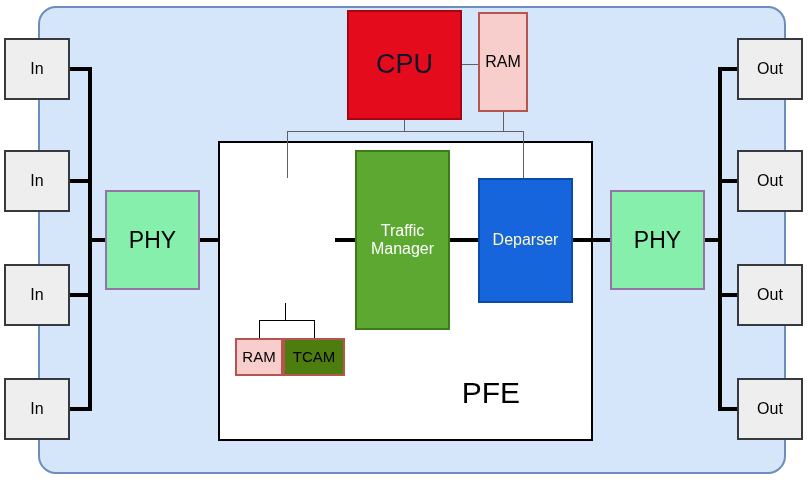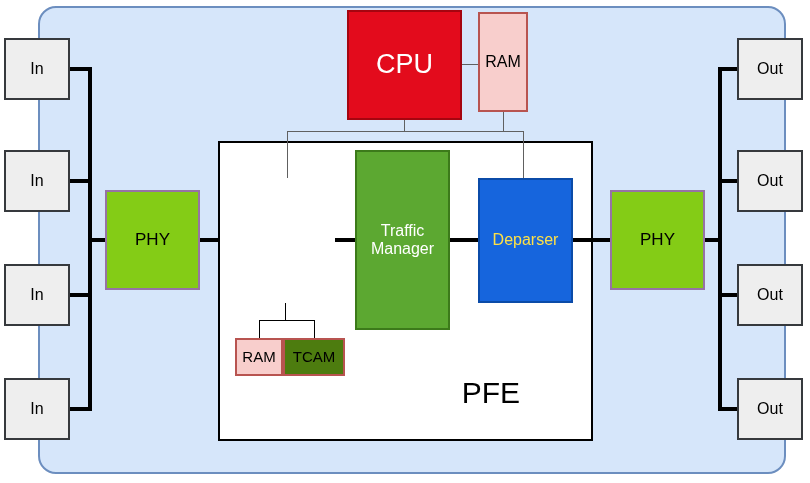--- a/index.html
+++ b/index.html
@@ -11,42 +11,42 @@
         background:#d6e6fa;border:2px solid #6c8ebf;border-radius:18px;z-index:0;}
 
   
   .blk{position:absolute;box-sizing:border-box;display:flex;align-items:center;justify-content:center;
        text-align:center;z-index:3;line-height:1.15;}
 
   .port{width:66px;height:62px;background:#eeeeee;border:2px solid #36393d;font-size:16px;color:#000;}
   .in1{left:4px;top:38px;}  .in2{left:4px;top:150px;}  .in3{left:4px;top:264px;}  .in4{left:4px;top:378px;}
   .out1{left:737px;top:38px;}.out2{left:737px;top:150px;}.out3{left:737px;top:264px;}.out4{left:737px;top:378px;}
 
-  .phy{width:95px;height:100px;background:#84cc16;border:2px solid #9673a6;font-size:17px;color:#000;}
+  .phy{width:95px;height:100px;background:#86efac;border:2px solid #9673a6;font-size:23px;color:#000;}
   .phyL{left:105px;top:190px;} .phyR{left:610px;top:190px;}
 
   .pfe{position:absolute;left:218px;top:141px;width:375px;height:300px;box-sizing:border-box;
        background:#ffffff;border:2px solid #000000;z-index:1;}
   .pfe-label{position:absolute;left:400px;top:376px;width:120px;text-align:right;
              font-size:30px;color:#000;z-index:3;}
 
   .parser{left:235px;top:178px;width:100px;height:125px;background:#3fb7e4;border:2px solid #1f88b0;
           color:#fff;font-size:16px;}
   .traffic{left:355px;top:150px;width:95px;height:180px;background:#5ca831;border:2px solid #3c7a1a;
            color:#fff;font-size:16px;}
   .deparser{left:478px;top:178px;width:95px;height:125px;background:#1665dd;border:2px solid #0b4ba8;
-            color:#fde047;font-size:16px;}
+            color:#fef9c3;font-size:16px;}
 
   .ramS{left:235px;top:338px;width:48px;height:38px;background:#f8cecc;border:2px solid #b85450;
         color:#000;font-size:15px;}
   .tcam{left:283px;top:338px;width:62px;height:38px;background:#4d7c0f;border:2px solid #b85450;
         color:#000;font-size:15px;}
 
   .cpu{left:347px;top:10px;width:115px;height:110px;background:#e30b1c;border:2px solid #a50510;
-       color:#ffffff;font-size:27px;}
+       color:#0f172a;font-size:27px;}
   .ramT{left:478px;top:12px;width:50px;height:100px;background:#f8cecc;border:2px solid #b85450;
         color:#000;font-size:16px;}
 
   
   .wire{position:absolute;background:#000;z-index:2;}
   
   .ctrl{position:absolute;background:#606060;z-index:2;}
 </style>
 </head>
 <body>

